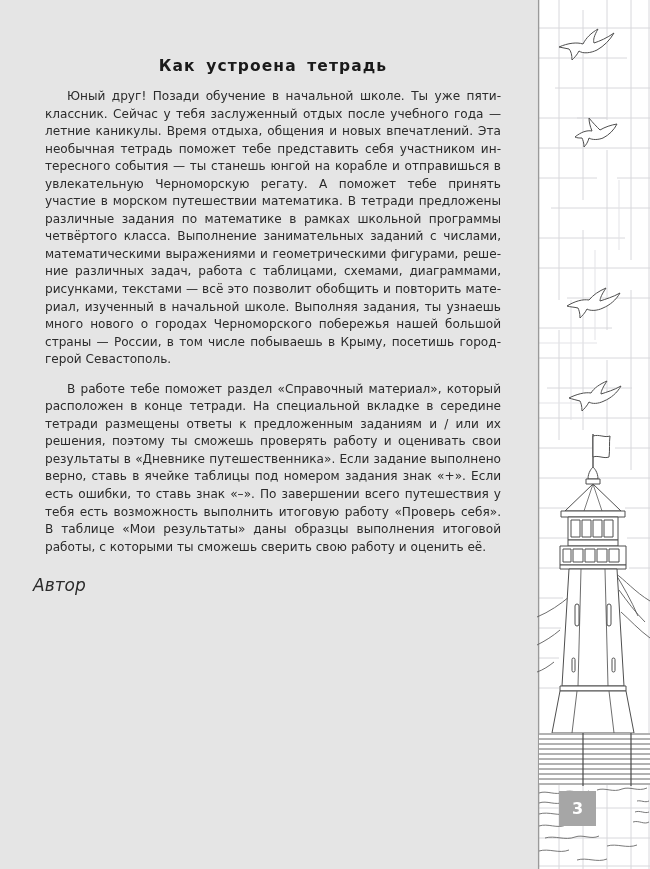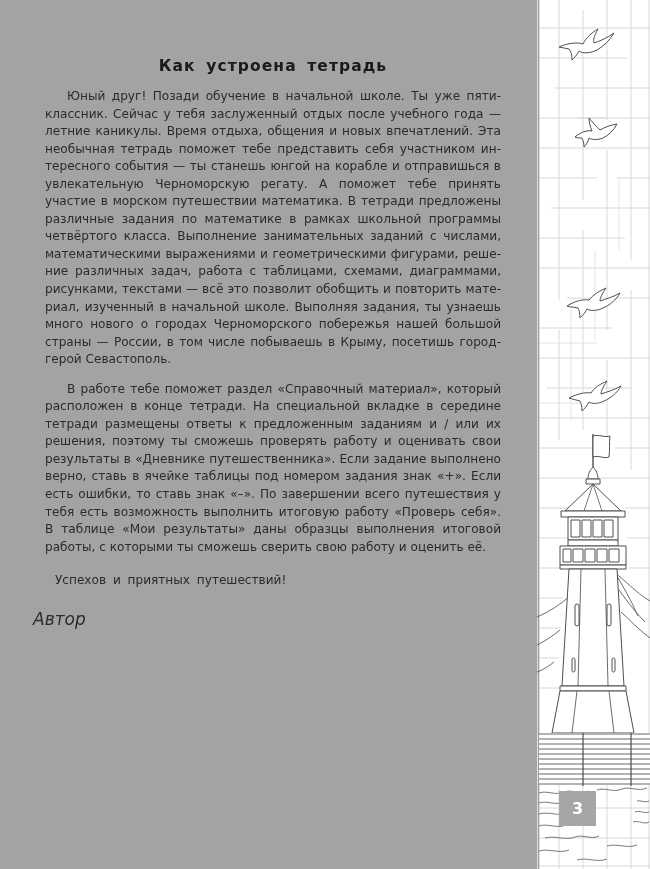--- a/index.html
+++ b/index.html
@@ -13,21 +13,21 @@
     position: relative;
     overflow: hidden;
     font-family: "DejaVu Sans", sans-serif;
     color: #231f20;
   }
 
   
   #page {
     position: absolute;
     inset: 0;
-    background: #a3a3a3;
+    background: #e5e5e5;
   }
 
   
   #text-column {
     position: absolute;
     left: 33px;
     top: 0;
     width: 480px;
     height: 869px;
   }
@@ -113,21 +113,20 @@
 <div id="page">
 
   <div id="text-column">
 
     <h1 id="page-title">Как  устроена  тетрадь</h1>
 
     <p class="para first">Юный друг! Позади обучение в начальной школе. Ты уже пяти­классник. Сейчас у тебя заслуженный отдых после учебного года — летние каникулы. Время отдыха, общения и новых впечатлений. Эта необычная тетрадь поможет тебе представить себя участником ин­тересного события — ты станешь юнгой на корабле и отправишь­ся в увлекательную Черноморскую регату. А поможет тебе принять участие в морском путешествии математика. В тетради предложены различные задания по математике в рамках школьной программы четвёртого класса. Выполнение занимательных заданий с числами, математическими выражениями и геометрическими фигурами, реше­ние различных задач, работа с таблицами, схемами, диаграммами, рисунками, текстами — всё это позволит обобщить и повторить мате­риал, изученный в начальной школе. Выполняя задания, ты узнаешь много нового о городах Черноморского побережья нашей большой страны — России, в том числе побываешь в Крыму, посетишь го­род-герой  Севастополь.</p>
 
     <p class="para">В работе тебе поможет раздел «Справочный материал», который расположен в конце тетради. На специальной вкладке в середи­не тетради размещены ответы к предложенным заданиям и / или их решения, поэтому ты сможешь проверять работу и оценивать свои результаты в «Дневнике путешественника». Если задание выполне­но верно, ставь в ячейке таблицы под номером задания знак «+». Если есть ошибки, то ставь знак «–». По завершении всего путе­шествия у тебя есть возможность выполнить итоговую работу «Про­верь себя». В таблице «Мои результаты» даны образцы выполнения итоговой работы, с которыми ты сможешь сверить свою работу и оценить  её.</p>
 
-    <p id="closing-line">Успехов  и  приятных  путешествий!</p>
 
     <p id="signature">Автор</p>
   </div>
 
   <div id="illustration">
     <svg id="illustration-svg" viewBox="0 0 113 869" preserveAspectRatio="none">
 
       <defs>
         <style>
           .g  { stroke:#d8d8dc; stroke-width:1; fill:none; }

